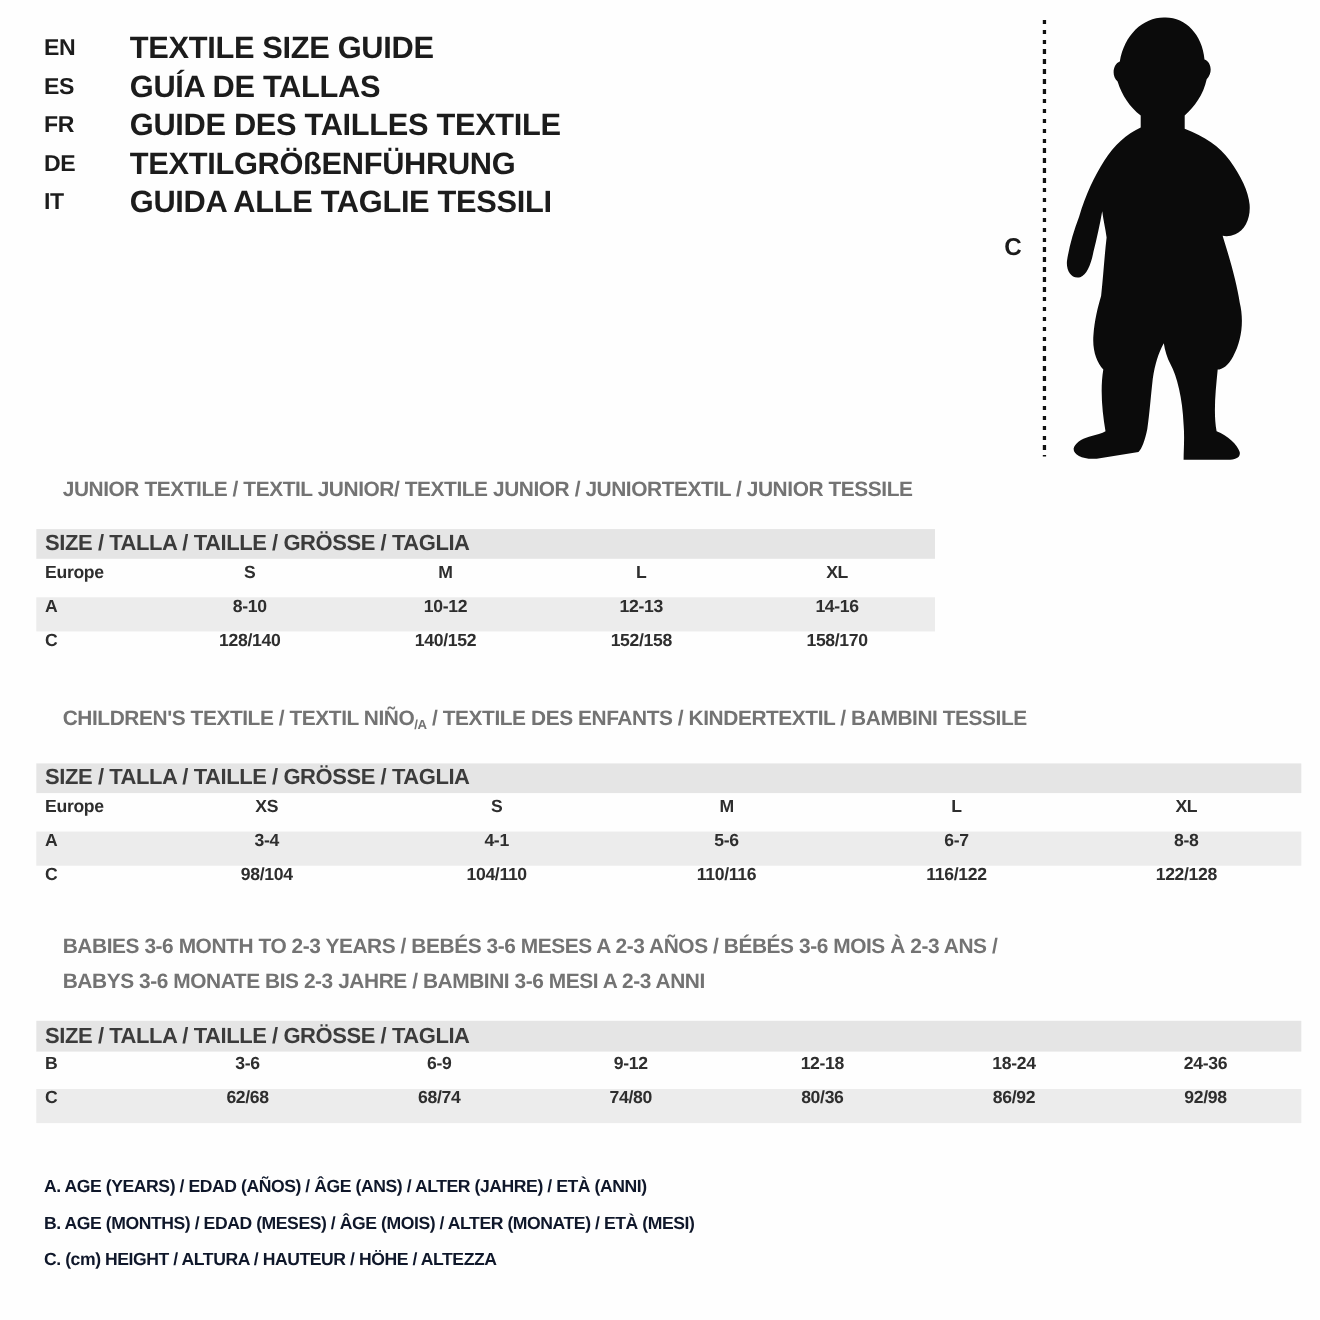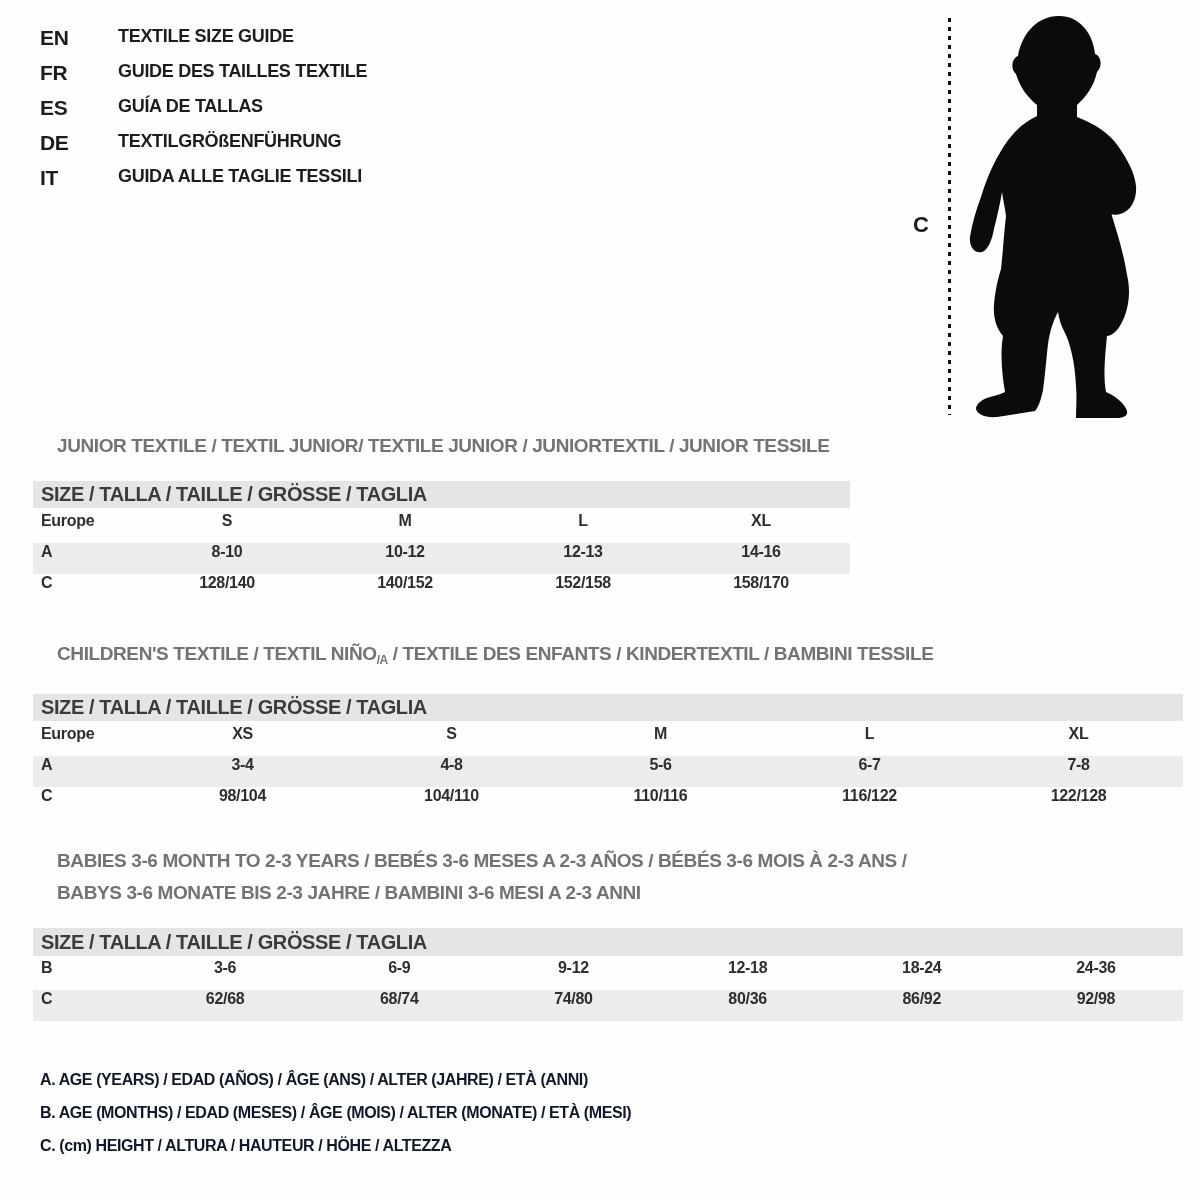--- a/index.html
+++ b/index.html
@@ -5,23 +5,23 @@
   * { margin:0; padding:0; box-sizing:border-box; }
   html,body { background:#ffffff; }
   .page {
     position:relative; width:1200px; height:1200px; background:#fefefe;
     font-family:"Liberation Sans", sans-serif; font-weight:bold; color:#242424;
     overflow:hidden;
   }
 
   
   .lang-block { position:absolute; left:40px; top:26px; }
-  .lang-row { display:flex; height:35px; }
+  .lang-row { display:flex; height:35px; align-items:center; }
   .lang-code { width:78px; font-size:21px; letter-spacing:-0.3px; color:#1c1c1c; }
-  .lang-label { font-size:18px; letter-spacing:-0.3px; color:#1c1c1c; white-space:nowrap; }
+  .lang-label { font-size:28px; letter-spacing:-0.3px; color:#1c1c1c; white-space:nowrap; }
 
   
   .c-label { position:absolute; left:913px; top:212px; font-size:22px; color:#1a1a1a; }
   .dashes {
     position:absolute; left:948px; top:18px; width:3px; height:397px;
     background:repeating-linear-gradient(to bottom, #111 0px, #111 4px, transparent 4px, transparent 9px);
   }
   .toddler-svg { position:absolute; left:957px; top:13px; width:190px; height:410px; }
 
   
@@ -55,26 +55,26 @@
 <body>
 
 <div class="page">
 
   <div class="lang-block">
     <div class="lang-row">
       <span class="lang-code">EN</span>
       <span class="lang-label">TEXTILE SIZE GUIDE</span>
     </div>
     <div class="lang-row">
+      <span class="lang-code">ES</span>
+      <span class="lang-label">GUÍA DE TALLAS</span>
+    </div>
+    <div class="lang-row">
       <span class="lang-code">FR</span>
       <span class="lang-label">GUIDE DES TAILLES TEXTILE</span>
-    </div>
-    <div class="lang-row">
-      <span class="lang-code">ES</span>
-      <span class="lang-label">GUÍA DE TALLAS</span>
     </div>
     <div class="lang-row">
       <span class="lang-code">DE</span>
       <span class="lang-label">TEXTILGRÖßENFÜHRUNG</span>
     </div>
     <div class="lang-row">
       <span class="lang-code">IT</span>
       <span class="lang-label">GUIDA ALLE TAGLIE TESSILI</span>
     </div>
   </div>
@@ -131,24 +131,24 @@
       <div class="lbl">Europe</div>
       <div class="val">XS</div>
       <div class="val">S</div>
       <div class="val">M</div>
       <div class="val">L</div>
       <div class="val">XL</div>
     </div>
     <div class="trow shaded">
       <div class="lbl">A</div>
       <div class="val">3-4</div>
-      <div class="val">4-8</div>
+      <div class="val">4-1</div>
       <div class="val">5-6</div>
       <div class="val">6-7</div>
-      <div class="val">7-8</div>
+      <div class="val">8-8</div>
     </div>
     <div class="trow">
       <div class="lbl">C</div>
       <div class="val">98/104</div>
       <div class="val">104/110</div>
       <div class="val">110/116</div>
       <div class="val">116/122</div>
       <div class="val">122/128</div>
     </div>
   </div>

